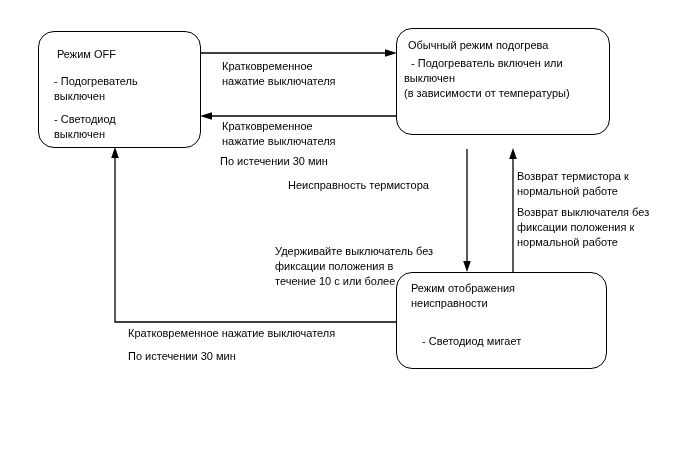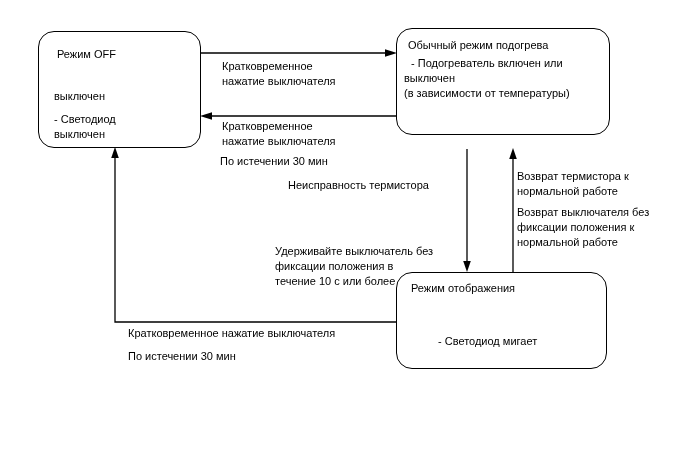--- a/index.html
+++ b/index.html
@@ -80,35 +80,37 @@
       <polygon points="509.2,159 516.8,159 513,148"></polygon>
     </g>
     <g>
       <polyline points="396,322 115,322 115,157"></polyline>
       <polygon points="111.2,158 118.8,158 115,147"></polygon>
     </g>
   </svg>
 
   <div class="node" id="node-off">
     <div class="tline" style="left:18px; top:15px;">Режим OFF</div>
+    <div class="tline" style="left:15px; top:42px;">- Подогреватель</div>
     <div class="tline" style="left:15px; top:57px;">выключен</div>
     <div class="tline" style="left:15px; top:80px;">- Светодиод</div>
     <div class="tline" style="left:15px; top:95px;">выключен</div>
   </div>
 
   <div class="node" id="node-normal">
     <div class="tline" style="left:11px; top:9px;">Обычный режим подогрева</div>
     <div class="tline" style="left:14px;  top:27px;">- Подогреватель включен или</div>
     <div class="tline" style="left:7px;  top:42px;">выключен</div>
     <div class="tline" style="left:7px;  top:57px;">(в зависимости от температуры)</div>
   </div>
 
   <div class="node" id="node-fault">
     <div class="tline" style="left:14px; top:8px;">Режим отображения</div>
-    <div class="tline" style="left:41px; top:61px;">- Светодиод мигает</div>
+    <div class="tline" style="left:14px; top:23px;">неисправности</div>
+    <div class="tline" style="left:25px; top:61px;">- Светодиод мигает</div>
   </div>
 
   <div class="edge-label" style="left:222px; top:59px;">
     <div>Кратковременное</div>
     <div>нажатие выключателя</div>
   </div>
 
   <div class="edge-label" style="left:222px; top:119px;">
     <div>Кратковременное</div>
     <div>нажатие выключателя</div>

